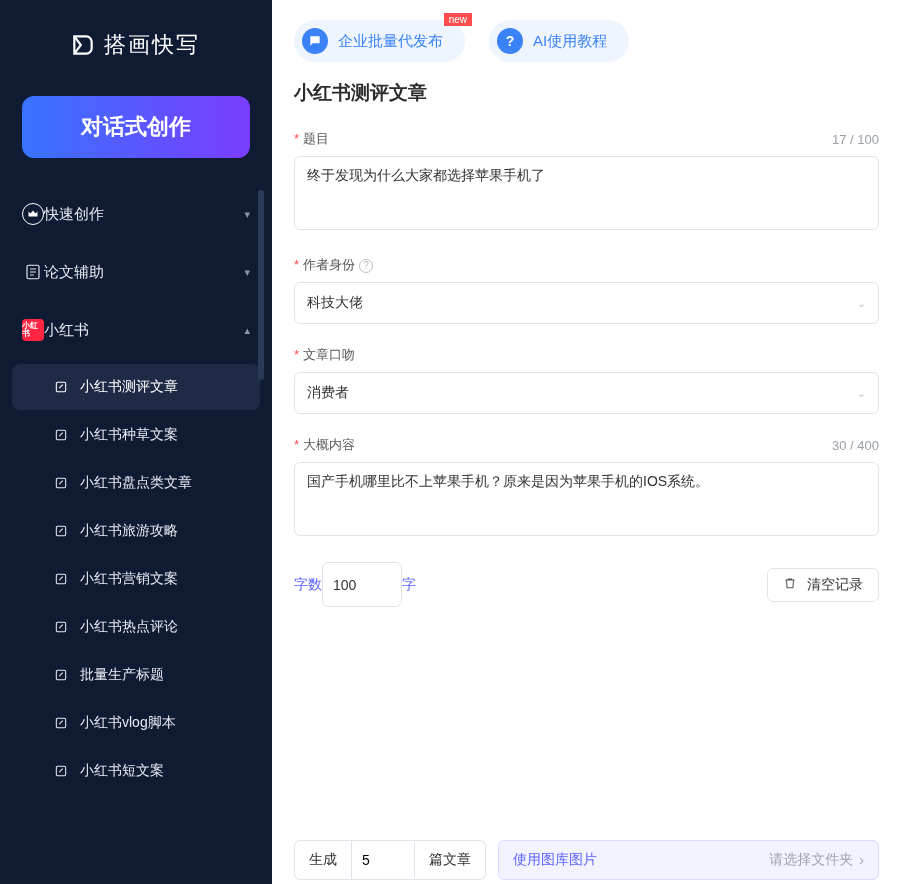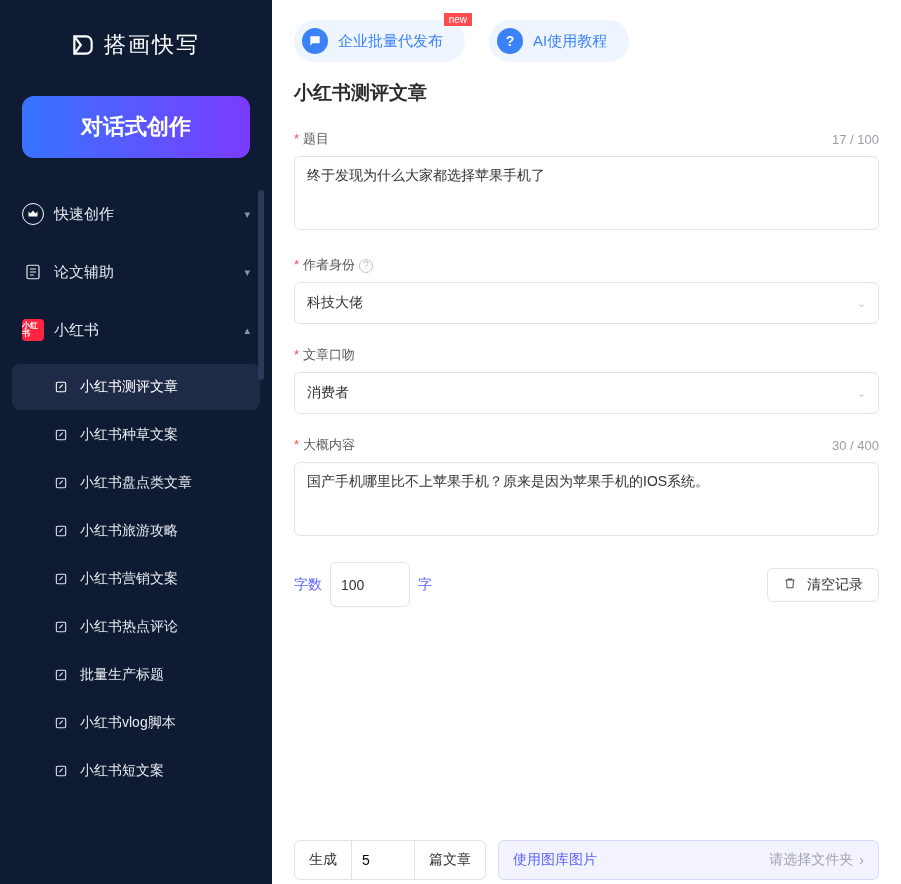--- a/index.html
+++ b/index.html
@@ -66,21 +66,20 @@
 
   .nav {
     flex: 1;
     overflow-y: auto;
     padding: 10px 12px 10px 12px;
   }
   .nav::-webkit-scrollbar { width: 0; }
   .nav-group {
     display: flex;
     align-items: center;
-    gap: 10px;
     padding: 13px 10px;
     border-radius: 8px;
     cursor: pointer;
     margin-bottom: 10px;
   }
   .nav-group-icon {
     width: 22px;
     height: 22px;
     display: flex;
     align-items: center;
@@ -228,21 +227,20 @@
 
   .row-bottom {
     display: flex;
     align-items: center;
     justify-content: space-between;
     margin-top: 4px;
   }
   .row-bottom-left {
     display: flex;
     align-items: center;
-    gap: 8px;
     font-size: 14px;
     color: #5b63fe;
   }
   .num-input {
     width: 80px;
     height: 45px;
     border: 1px solid #e0e3e9;
     border-radius: 6px;
     padding: 0 10px;
     font-size: 14px;

